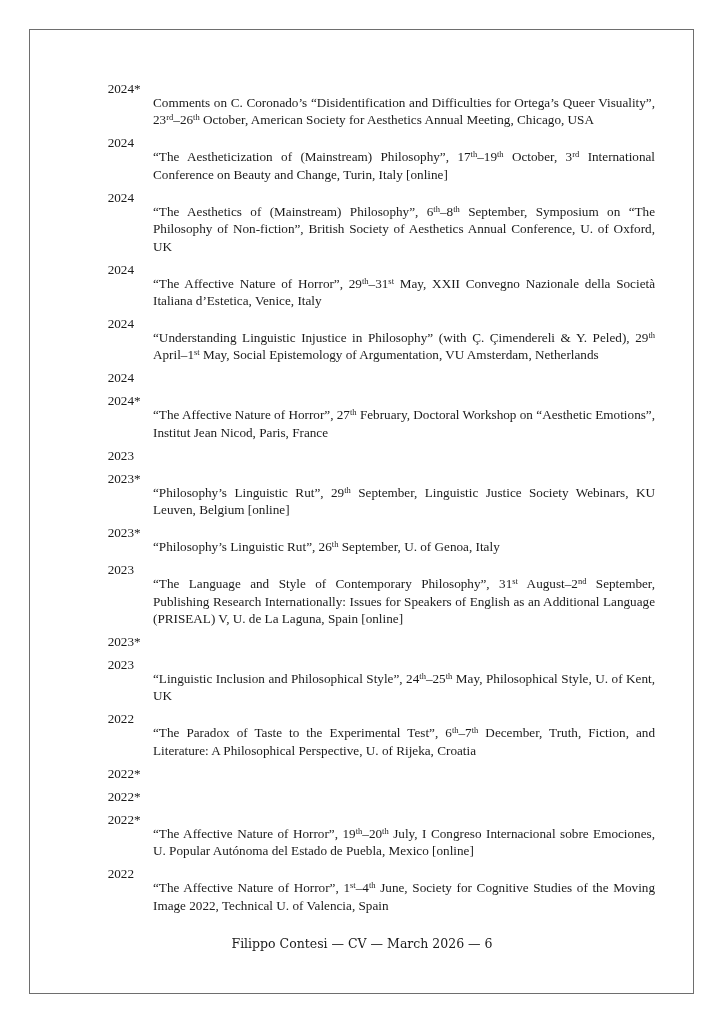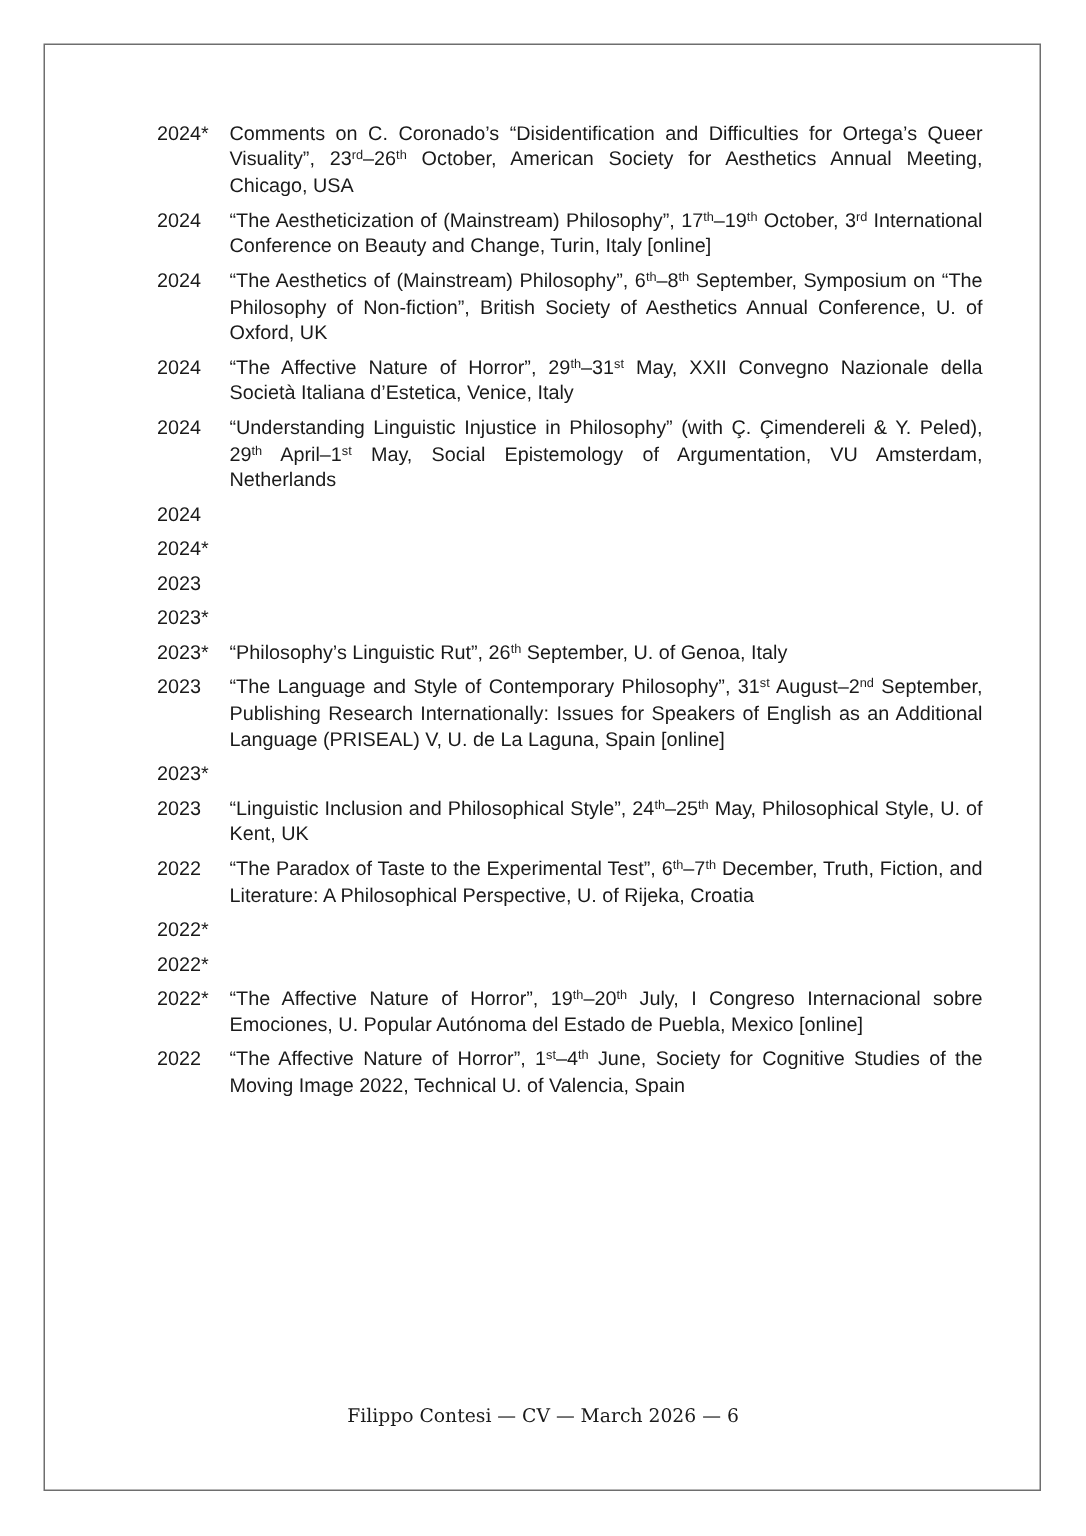--- a/index.html
+++ b/index.html
@@ -3,28 +3,28 @@
 <meta charset="utf-8">
 <style>
   html, body { margin: 0; padding: 0; background: #ffffff; }
   body { width: 724px; height: 1024px; position: relative; overflow: hidden; }
   .page-frame {
     position: absolute; left: 29px; top: 29px; width: 665px; height: 965px;
     border: 1px solid #6e6e6e; box-sizing: border-box; background: #fff;
   }
   .entries {
     position: absolute; left: 85px; top: 80px; width: 570px;
-    font-family: Liberation Sans, sans-serif;
+    font-family: Liberation Serif, serif;
     font-size: 13.2px; line-height: 17.4px; color: #1a1a1a;
   }
   .entry { display: flex; margin-bottom: 5.6px; }
   .year { width: 58px; flex: 0 0 58px; text-align: right; padding-right: 0; box-sizing: border-box; }
   .year .yr-num { display: inline-block; }
   .year .yr-star { display: inline-block; width: 9px; text-align: left; }
-  .text { flex: 1; padding-left: 0; margin-left: 0; text-align: justify; }
+  .text { flex: 1; padding-left: 0; margin-left: 0; text-align: justify; margin-top: 14px; }
   .gap { width: 10px; flex: 0 0 10px; }
   sup { font-size: 8.5px; line-height: 0; vertical-align: 4px; }
   .footer {
     position: absolute; left: 0; width: 724px; top: 936px; text-align: center;
     font-family: "DejaVu Serif", "Liberation Serif", serif; font-size: 12.5px; color: #1a1a1a;
   }
   .footer span { margin: 0; text-align: center; }
 </style>
 </head>
 <body>
@@ -57,28 +57,30 @@
       <div class="gap"></div>
       <div class="text">“Understanding Linguistic Injustice in Philosophy” (with Ç. Çimendereli &amp; Y. Peled), 29<sup>th</sup> April–1<sup>st</sup> May, Social Epistemology of Argumentation, VU Amsterdam, Netherlands</div>
     </div>
     <div class="entry">
       <div class="year"><span class="yr-num">2024</span><span class="yr-star"></span></div>
       <div class="gap"></div>
     </div>
     <div class="entry">
       <div class="year"><span class="yr-num">2024</span><span class="yr-star">*</span></div>
       <div class="gap"></div>
+      <div class="text">“The Affective Nature of Horror”, 27<sup>th</sup> February, Doctoral Workshop on “Aesthetic Emotions”, Institut Jean Nicod, Paris, France</div>
     </div>
     <div class="entry">
       <div class="year"><span class="yr-num">2023</span><span class="yr-star"></span></div>
       <div class="gap"></div>
     </div>
     <div class="entry">
       <div class="year"><span class="yr-num">2023</span><span class="yr-star">*</span></div>
       <div class="gap"></div>
+      <div class="text">“Philosophy’s Linguistic Rut”, 29<sup>th</sup> September, Linguistic Justice Society Webinars, KU Leuven, Belgium [online]</div>
     </div>
     <div class="entry">
       <div class="year"><span class="yr-num">2023</span><span class="yr-star">*</span></div>
       <div class="gap"></div>
       <div class="text">“Philosophy’s Linguistic Rut”, 26<sup>th</sup> September, U. of Genoa, Italy</div>
     </div>
     <div class="entry">
       <div class="year"><span class="yr-num">2023</span><span class="yr-star"></span></div>
       <div class="gap"></div>
       <div class="text">“The Language and Style of Contemporary Philosophy”, 31<sup>st</sup> August–2<sup>nd</sup> September, Publishing Research Internationally: Issues for Speakers of English as an Additional Language (PRISEAL) V, U. de La Laguna, Spain [online]</div>

